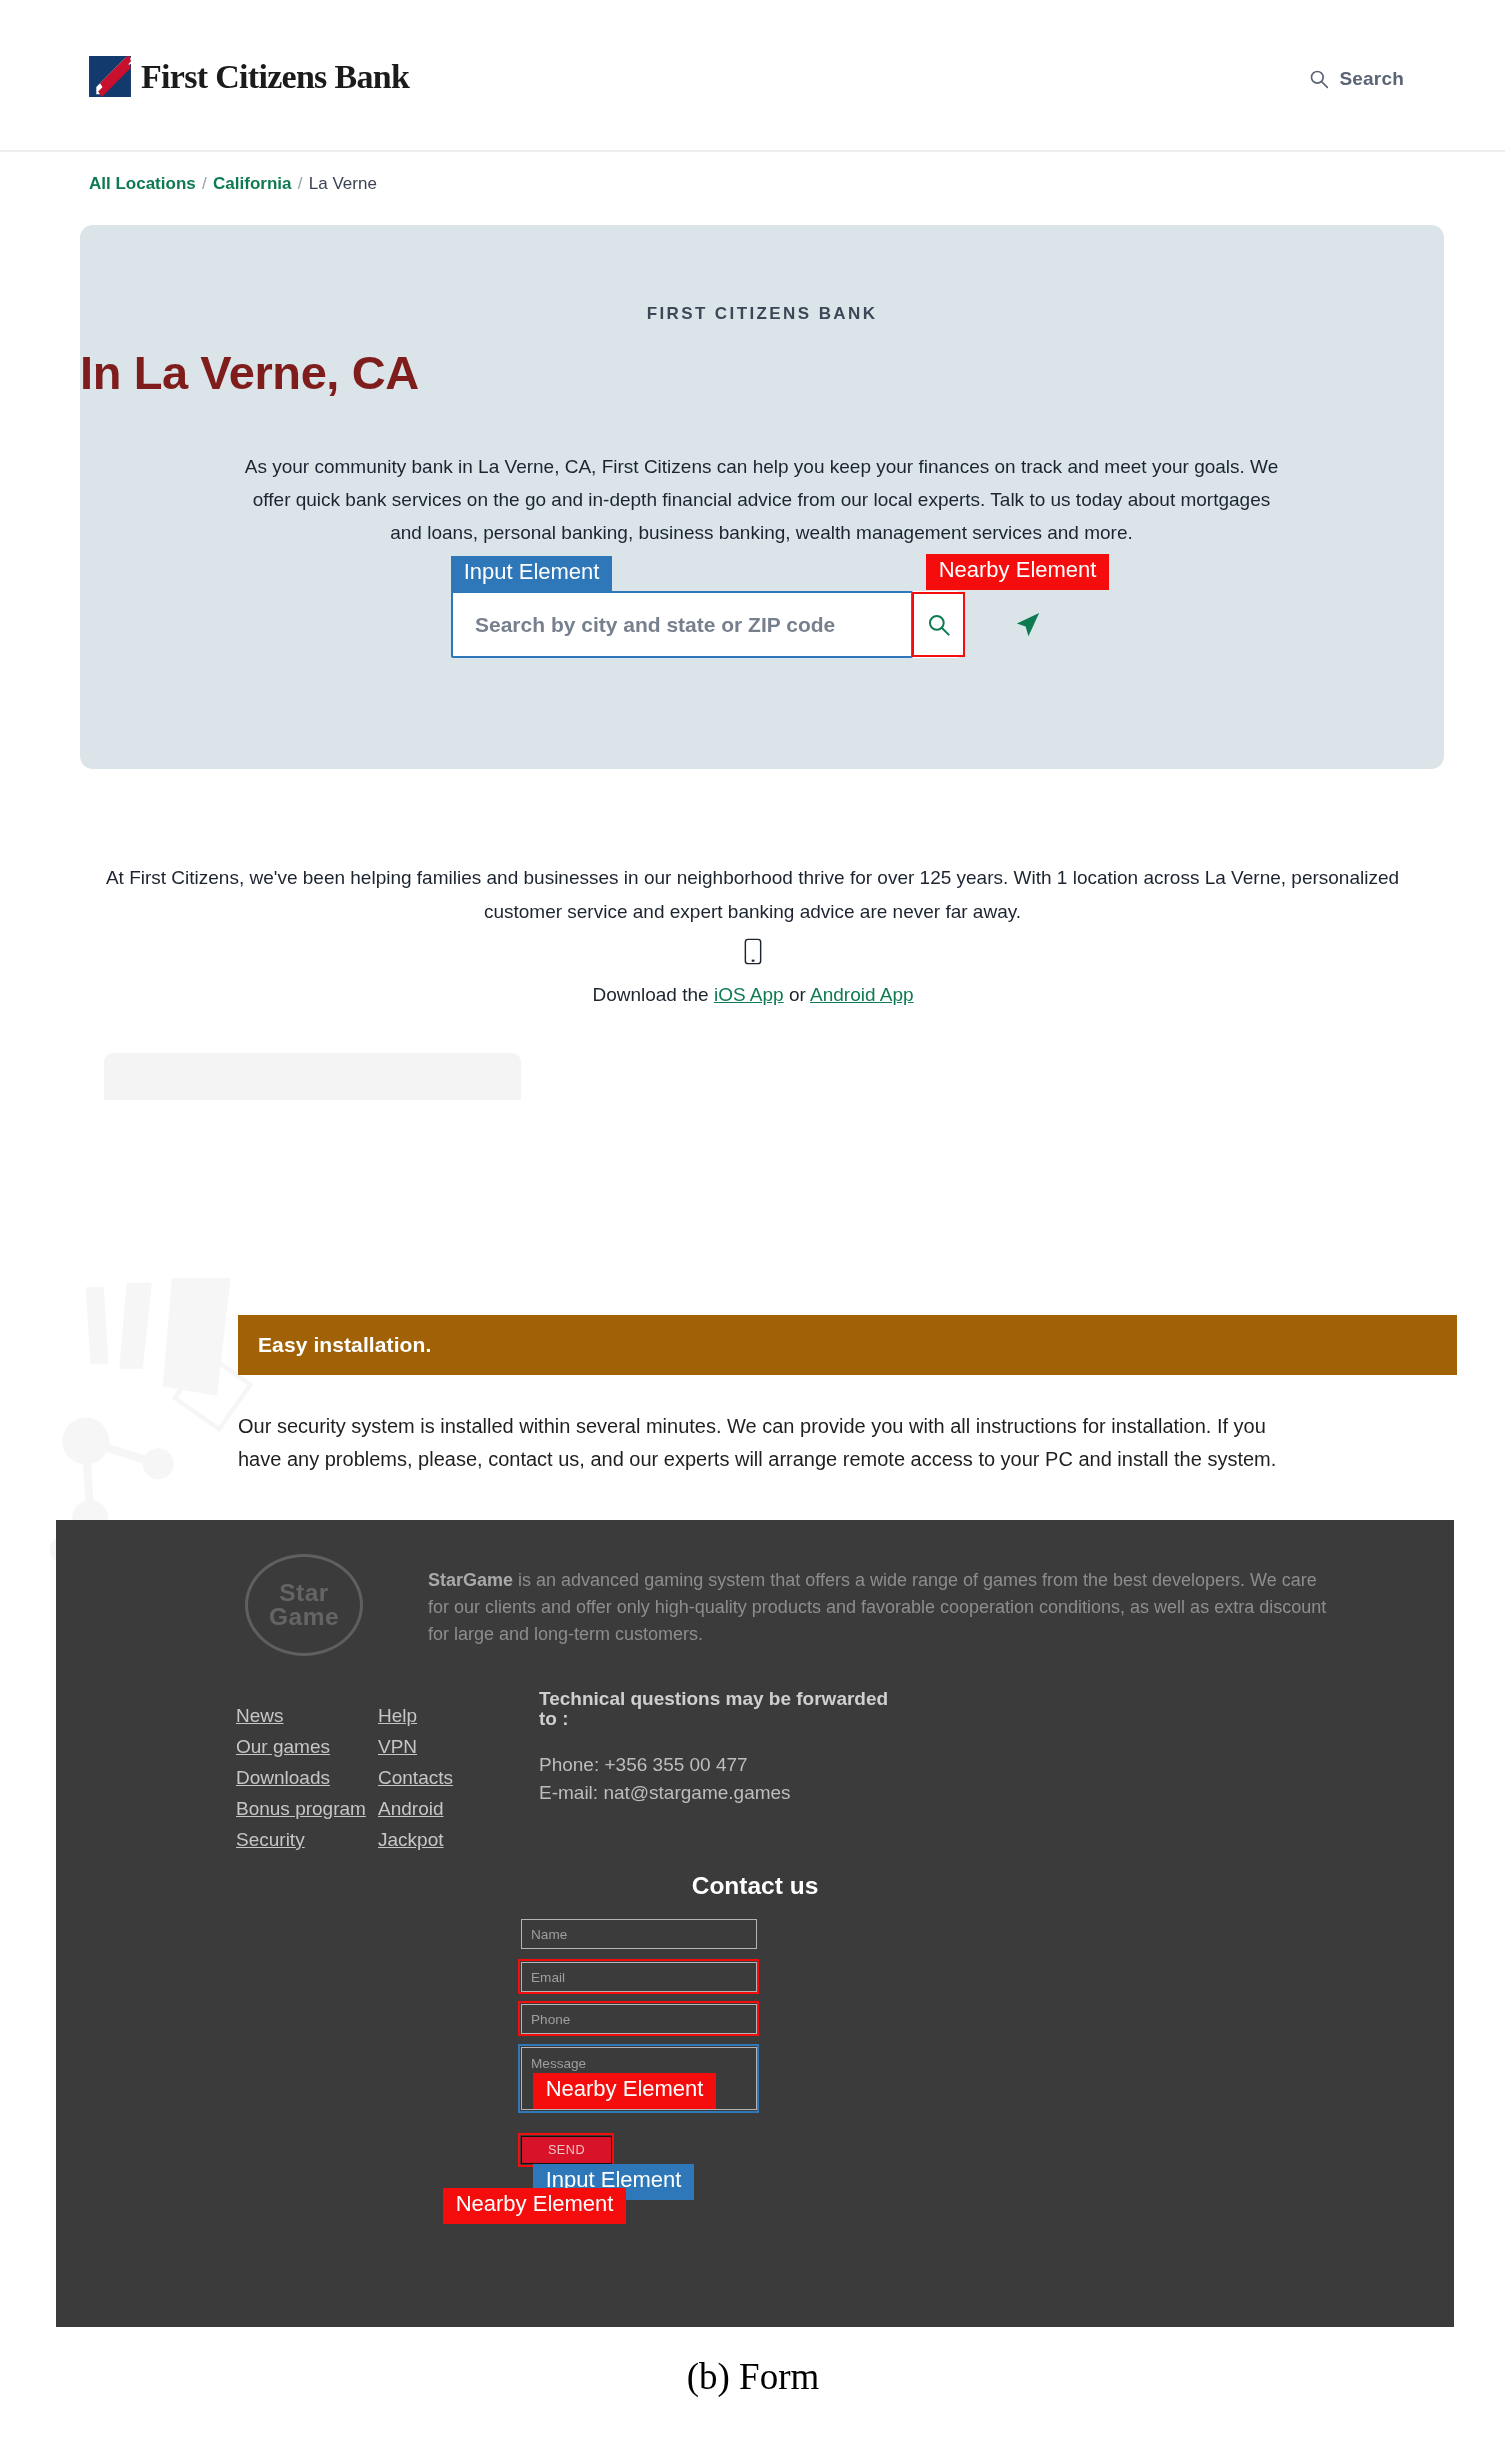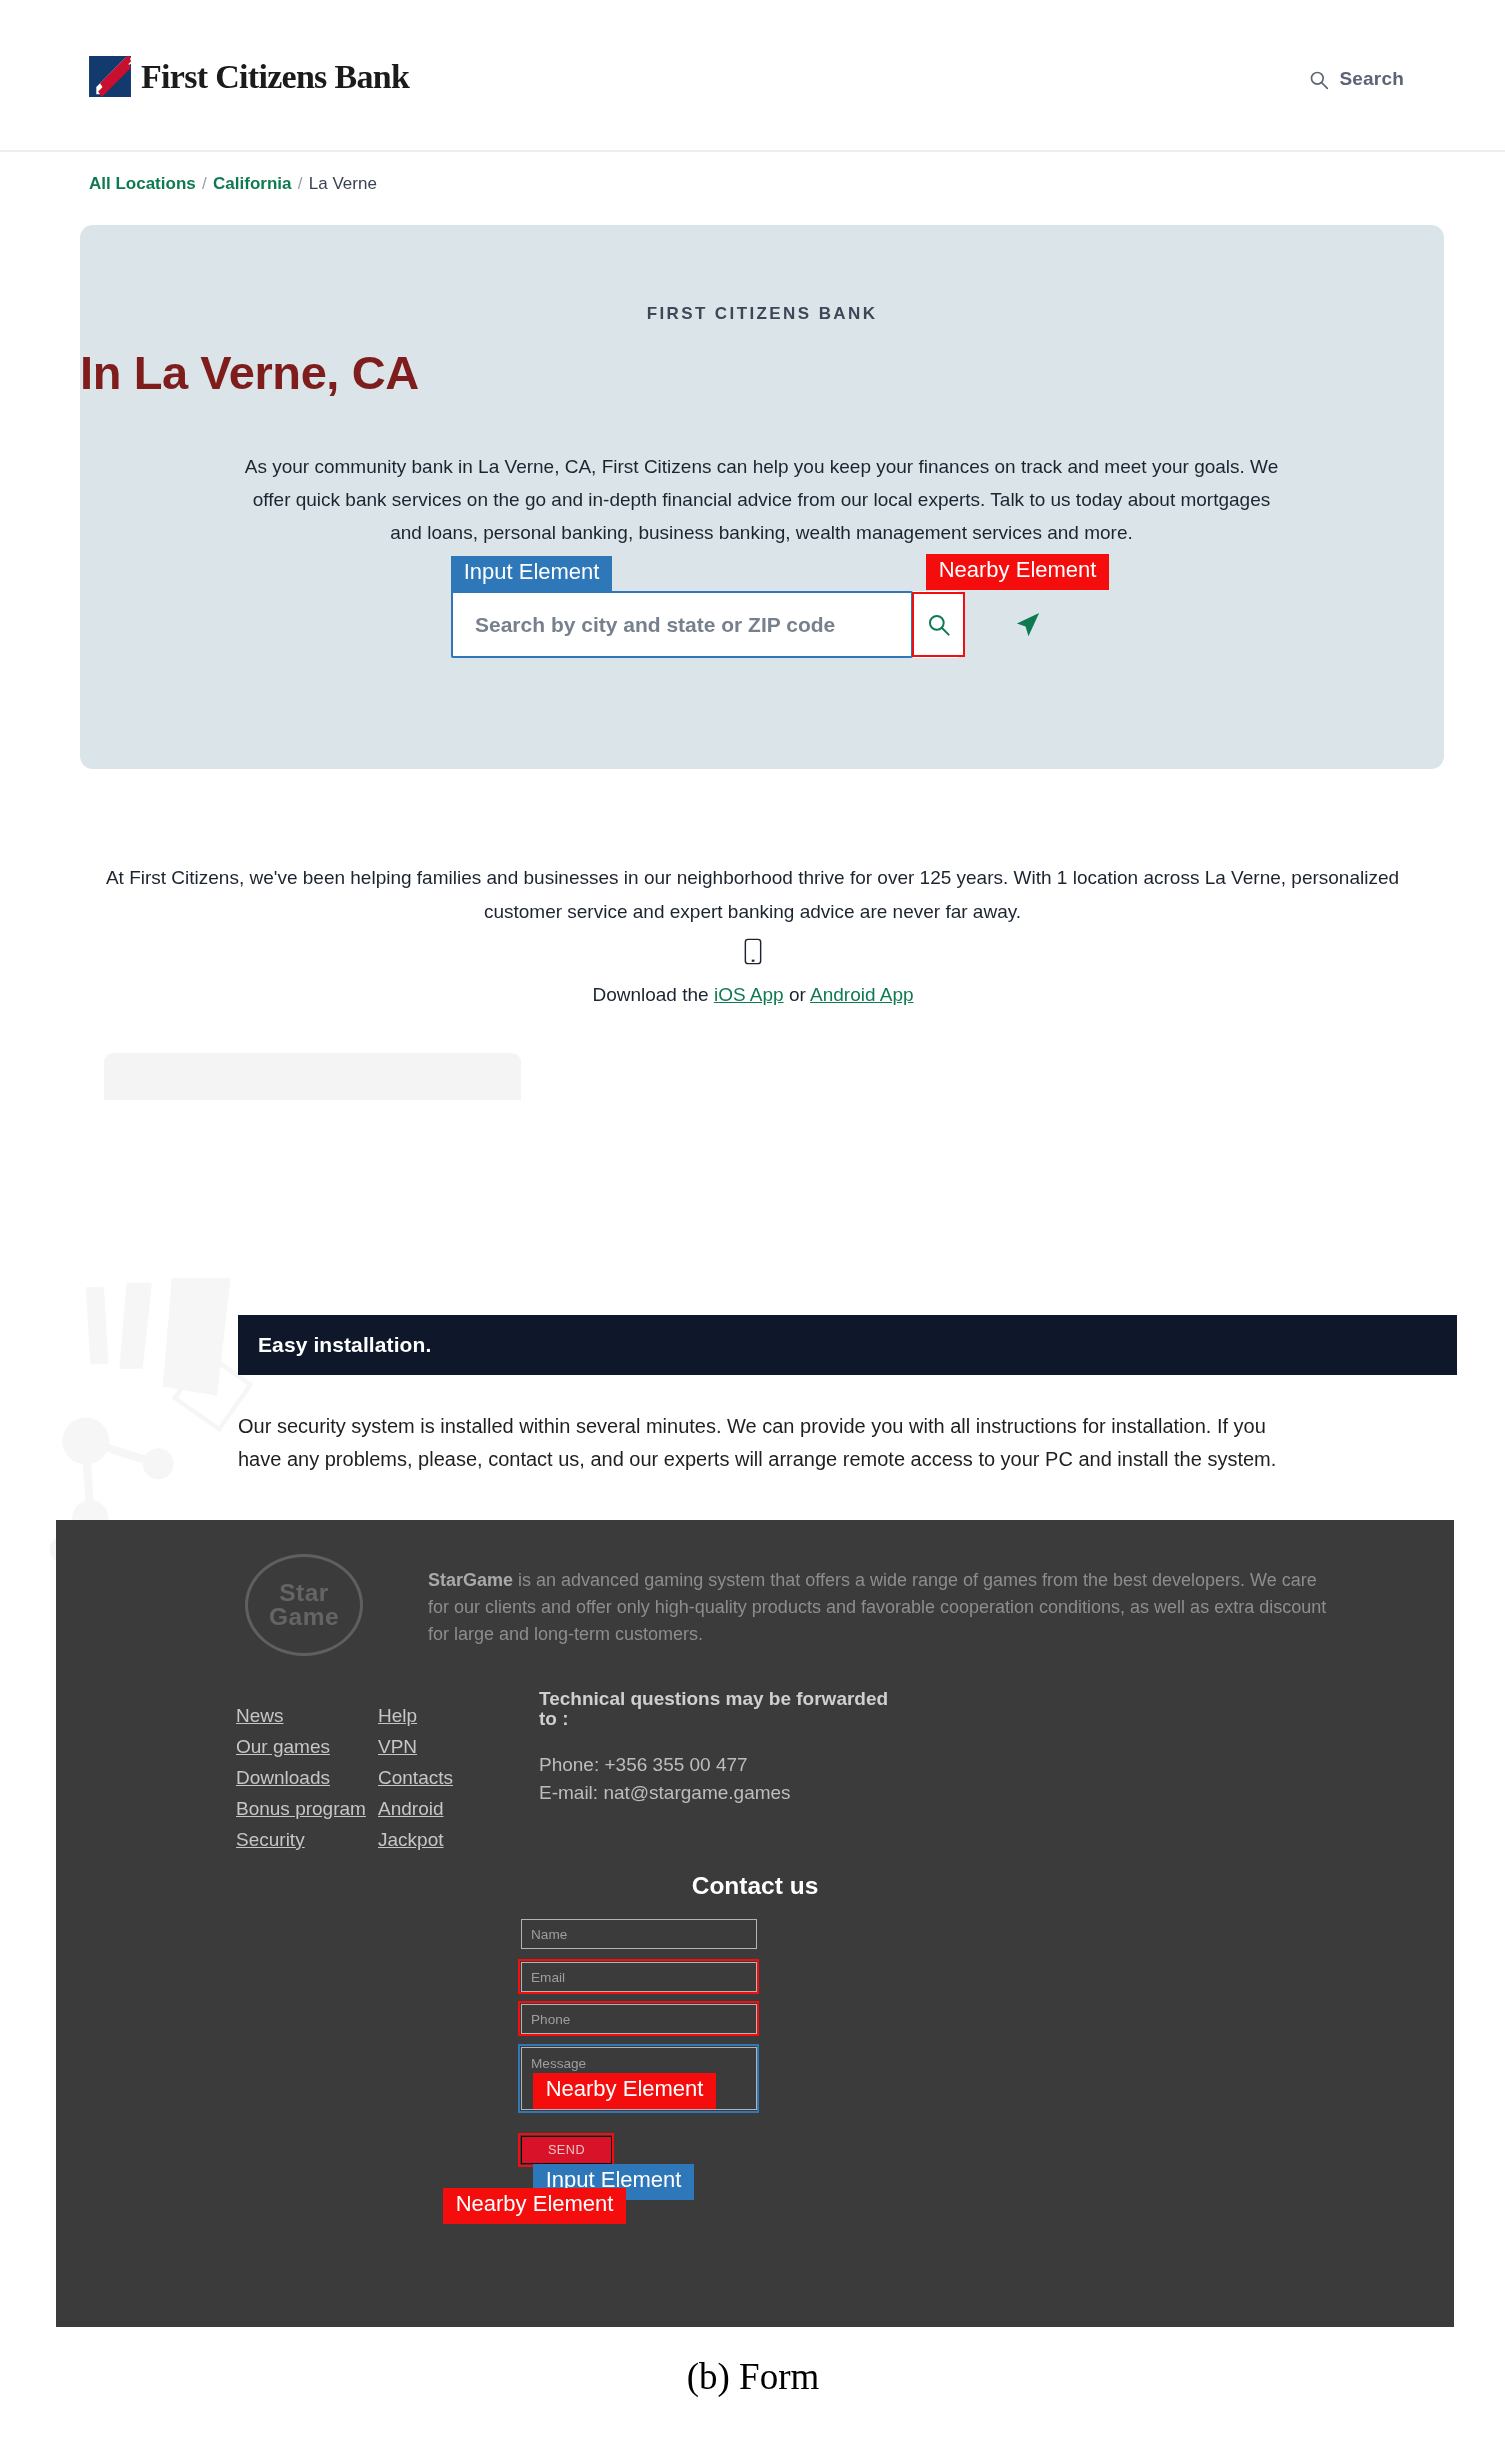--- a/index.html
+++ b/index.html
@@ -24,21 +24,21 @@
     display: flex; align-items: center; gap: 10px;
   }
   .logo-mark { width: 42px; height: 41px; display: block; }
   .logo-text {
     font-family: "Liberation Serif", serif;
     font-size: 34px; font-weight: 700; letter-spacing: -0.7px;
     color: #1b1b1b; white-space: nowrap;
   }
   .header-search {
     position: absolute; right: 102px; top: 68px;
-    display: flex; align-items: flex-end; gap: 10px;
+    display: flex; align-items: center; gap: 10px;
   }
   .header-search .mag { width: 20px; height: 20px; display: block; }
   .header-search .lbl { font-size: 19px; font-weight: 700; color: #5b6475; letter-spacing: 0.2px; }
 
   .breadcrumb {
     position: absolute; left: 89px; top: 174px;
     font-size: 17px; font-weight: 700; white-space: nowrap;
   }
   .breadcrumb .crumb-link { color: #0e7a51; text-decoration: none; }
   .breadcrumb .crumb-sep { color: #9aa1ac; font-weight: 400; margin: 0 6.3px; }
@@ -119,21 +119,21 @@
   .cap-a { top: 1102px; }
   .cap-b { top: 2355px; }
 
   
   .fig-b { position: absolute; left: 0; top: 1242px; width: 1506px; height: 1088px; overflow: hidden; }
 
   .watermark { position: absolute; opacity: .055; pointer-events: none; }
 
   .banner {
     position: absolute; left: 238px; top: 73px; width: 1219px; height: 60px;
-    background: #0f172a; display: flex; align-items: center;
+    background: #a16207; display: flex; align-items: center;
   }
   .banner-text {
     color: #fff; font-size: 21px; font-weight: 700; margin-left: 20px; letter-spacing: 0.1px;
   }
   .install-copy {
     position: absolute; left: 238px; top: 168px; width: 1065px;
     font-size: 20px; line-height: 33px; color: #1f1f1f;
   }
 
   .dark { position: absolute; left: 56px; top: 278px; width: 1398px; height: 807px; background: #3b3b3b; }

